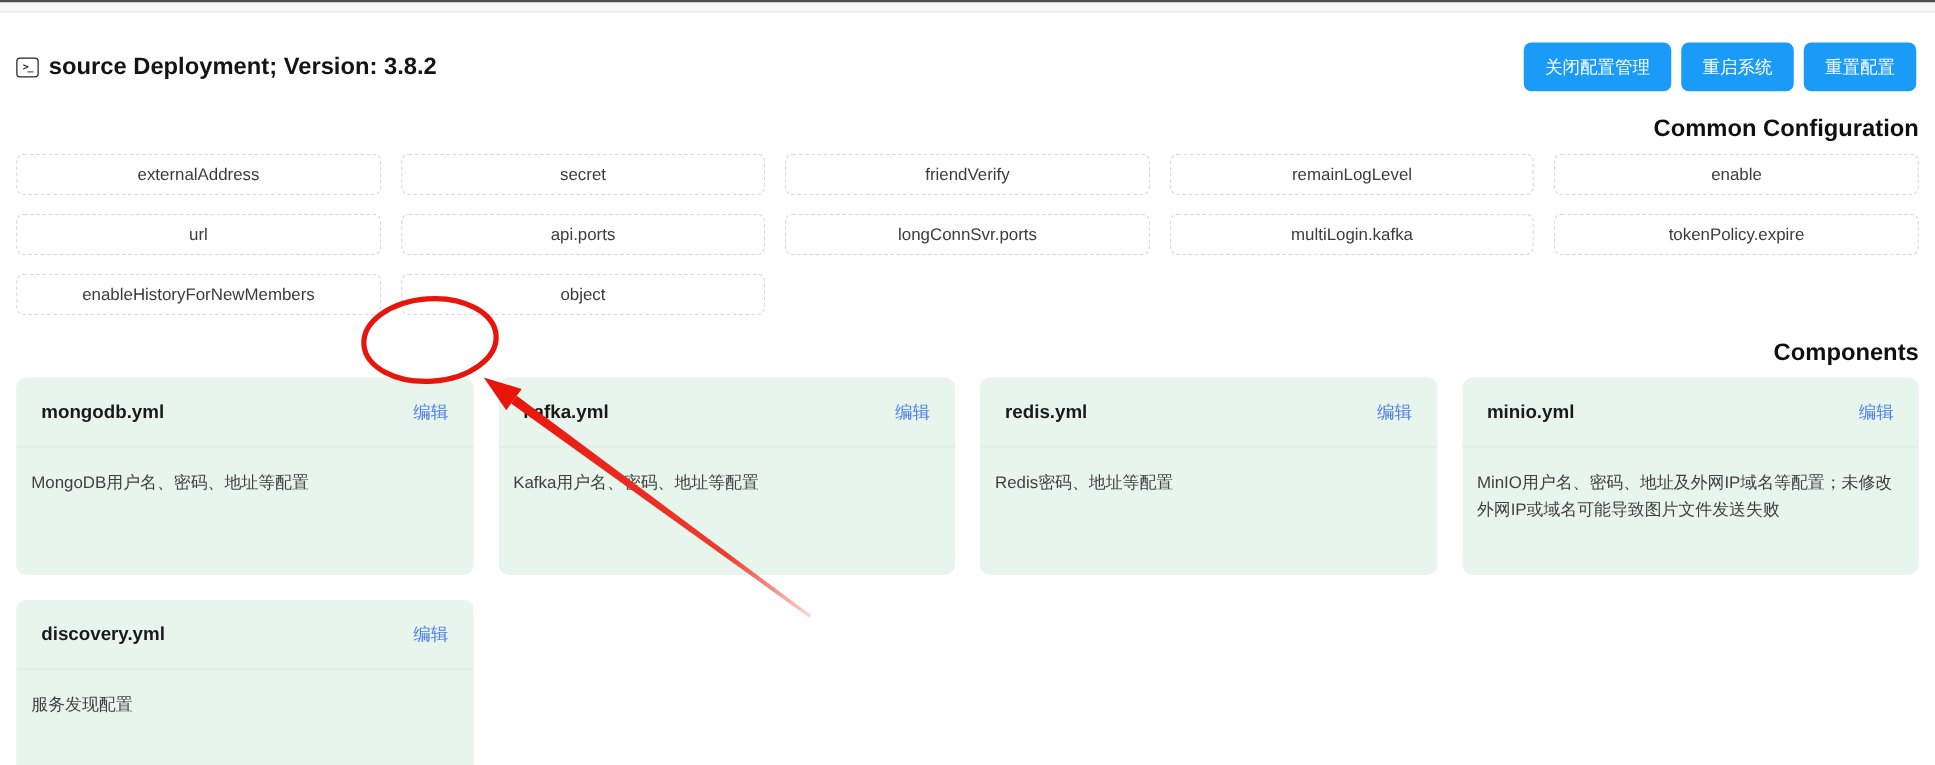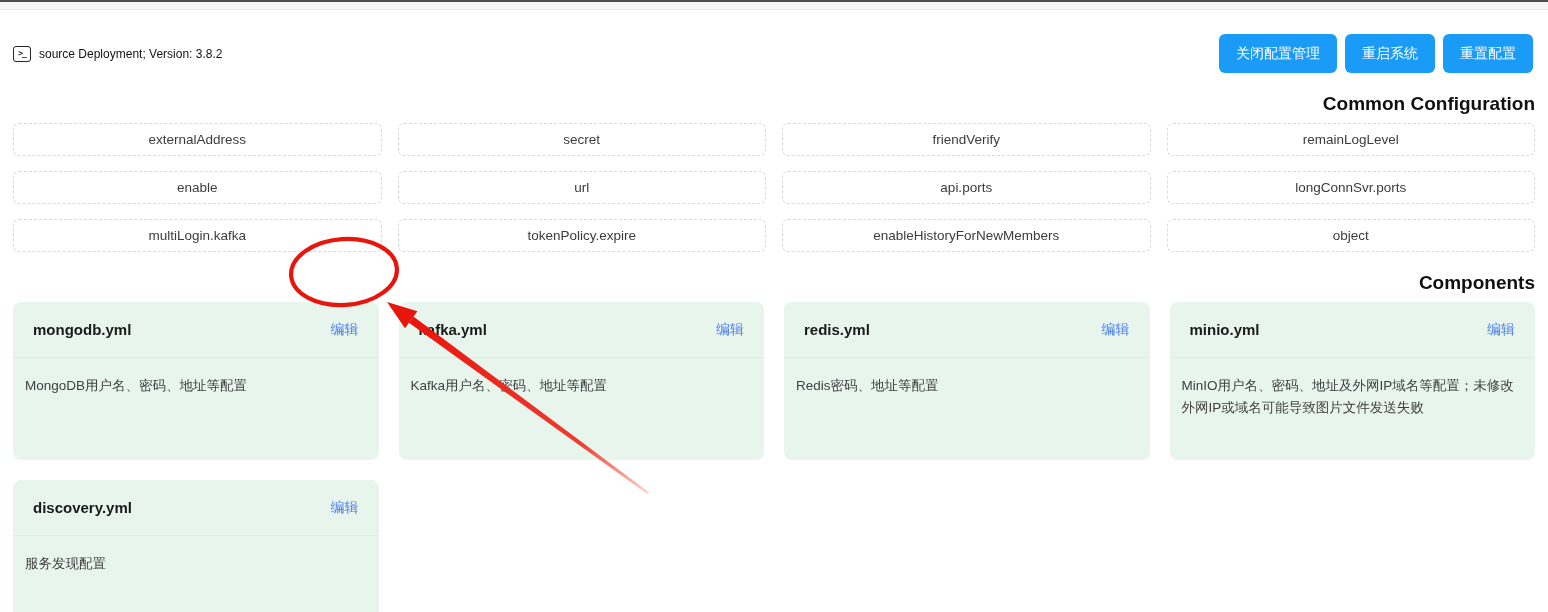--- a/index.html
+++ b/index.html
@@ -9,33 +9,33 @@
   .topbar { height:8px; background:#f6f6f7; border-bottom:1px solid #e7e7e7; }
   .page { padding:0 13px; position:relative; }
 
   
   .header { margin-top:24px; display:flex; align-items:center; justify-content:space-between; }
   .title-group { display:flex; align-items:center; gap:8px; }
   .term-icon { width:18px; height:16px; border:1.6px solid #262626; border-radius:3px;
     display:flex; align-items:center; justify-content:center;
     font-family:"DejaVu Sans Mono",monospace; font-size:8px; font-weight:bold; color:#262626;
     letter-spacing:-1px; padding-bottom:1px; }
-  .app-title { font-size:12px; font-weight:400; color:#141414; }
+  .app-title { font-size:19px; font-weight:700; color:#141414; }
   .btn-row { display:flex; gap:8px; padding-right:2px; }
   .btn { height:39px; padding:0 17px; border:none; border-radius:6px; background:#1a9bf8;
     color:#ffffff; font-size:14px; font-family:inherit; cursor:pointer; display:flex;
     align-items:center; }
 
   
   h2.section { margin-top:20px; font-size:19px; font-weight:700; color:#101010;text-align:right; }
   h2.components { }
   h2.gateway { margin-top:22px; }
 
   
-  .cfg-grid { margin-top:8px; display:grid; grid-template-columns:repeat(4,1fr);
+  .cfg-grid { margin-top:8px; display:grid; grid-template-columns:repeat(5,1fr);
     column-gap:16px; row-gap:15px; }
   .cfg-box { height:33px; border:1px dashed #d9d9d9; border-radius:6px; background:#fff;
     display:flex; align-items:center; justify-content:center; font-size:13.5px; color:#3c3c3c;
     cursor:pointer; }
 
   
   .card-grid { margin-top:8px; display:grid; grid-template-columns:repeat(4,1fr);
     column-gap:17px; row-gap:20px;gap:20px; }
   .card { height:158px; background:#e8f5ed; border-radius:8px; overflow:hidden; }
   .card-head { height:56px; padding:0 20px; display:flex; align-items:center;

